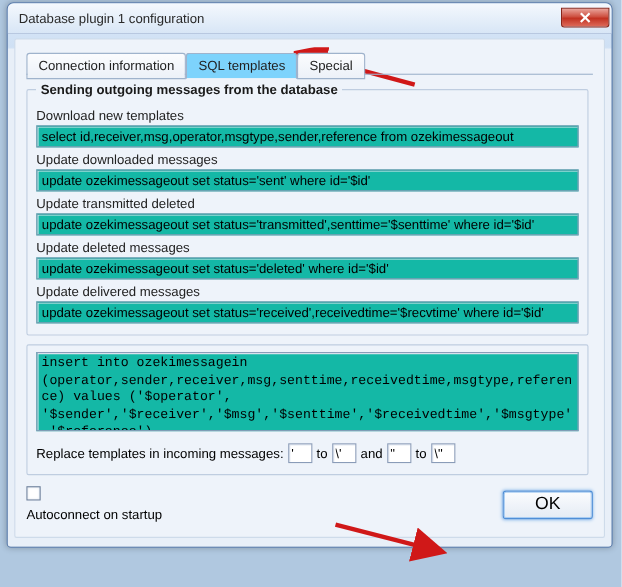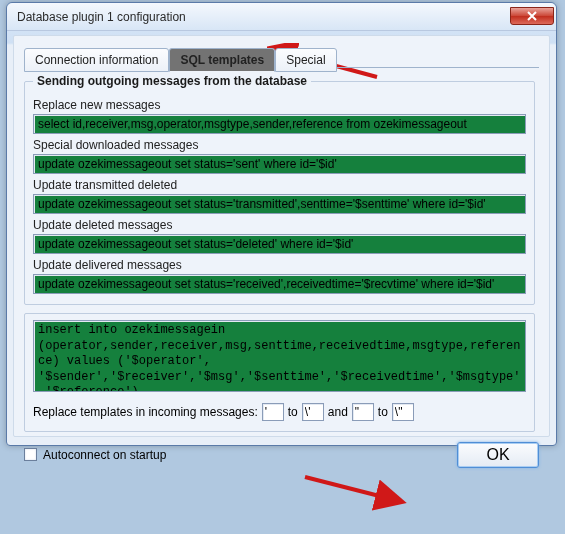--- a/index.html
+++ b/index.html
@@ -9,21 +9,21 @@
     font-size: 12px;
     background: #b0c8e0;
     width: 565px;
     height: 534px;
     overflow: hidden;
     position: relative;
   }
   .window {
     position: absolute;
     left: 6px; top: 2px;
-    width: 551px; height: 444px;
+    width: 551px; height: 496px;
     background: linear-gradient(#d9e8f8,#cfe0f4 40px,#e8eff8 42px,#e8eff8);
     border: 1px solid #5a7aa8;
     border-radius: 6px 6px 4px 4px;
     box-shadow: 0 0 6px rgba(0,0,0,.25);
   }
   .titlebar {
     height: 28px;
     background: linear-gradient(#f4f8fd,#d8e6f6);
     border-bottom: 1px solid #b8c8e0;
     border-radius: 6px 6px 0 0;
@@ -64,24 +64,24 @@
     background: linear-gradient(#fbfcfe,#ecf1f8);
     border: 1px solid #9fb3cc;
     border-bottom: 1px solid #9fb3cc;
     border-radius: 3px 3px 0 0;
     margin-right: 0px;
     position: relative;
     top: 4px;
     color: #222;
   }
   .tab.active {
-    background: #737373;
+    background: #7dd3fc;
     border-bottom: 1px solid #eef3fa;
     z-index: 3;
-    font-weight: bold;
+    font-weight: normal;
   }
   .tabstrip-line {
     border-top: 1px solid #9fb3cc;
     position: relative;
     z-index: 1;
   }
   fieldset.group {
     border: 1px solid #bfcde0;
     border-radius: 2px;
     padding: 6px 8px 10px 8px;
@@ -94,21 +94,21 @@
     font-weight: bold;
   }
   .field-block { margin-top: 4px; }
   .field-label { color: #222; margin-bottom: 2px; }
   input.txt, textarea.txt {
     width: 100%;
     font-family: inherit;
     font-size: 12px;
     padding: 2px 4px;
     border: 1px solid #8a9cb8;
-    background: #15803d;
+    background: #14b8a6;
     box-shadow: inset 1px 1px 0 #e3e9f2;
   }
   textarea.txt {
     font-family: "Courier New", monospace;
     font-size: 12px;
     height: 72px;
     resize: none;
     line-height: 1.3;
   }
   .replace-row {
@@ -125,21 +125,21 @@
     font-size: 12px;
     text-align: left;
     background:#fff;
     box-shadow: inset 1px 1px 0 #e3e9f2;
   }
   .bottom-row {
     margin-top: 10px;
     display: flex;
     align-items: center;
   }
-  .chkwrap { display:flex; align-items:flex-start; gap:6px; }
+  .chkwrap { display:flex; align-items:flex-start; gap:6px;flex-direction:column; }
   .chkbox {
     width: 13px; height: 13px;
     border: 1px solid #6b7f9c;
     background: #fff;
     box-shadow: inset 0 0 2px #cfd9e8;
   }
   .btns { margin-left: auto; display:flex; gap:10px; }
   button.win {
     min-width: 82px;
     padding: 3px 12px;
@@ -179,26 +179,26 @@
       <div class="tab">Connection information</div>
       <div class="tab active">SQL templates</div>
       <div class="tab">Special</div>
     </div>
     <div class="tabstrip-line"></div>
 
     <fieldset class="group">
       <legend>Sending outgoing messages from the database</legend>
 
       <div class="field-block">
-        <div class="field-label">Replace new messages</div>
+        <div class="field-label">Download new templates</div>
         <input class="txt" value="select id,receiver,msg,operator,msgtype,sender,reference from ozekimessageout" style="">
       </div>
 
       <div class="field-block">
-        <div class="field-label">Special downloaded messages</div>
+        <div class="field-label">Update downloaded messages</div>
         <input class="txt" value="update ozekimessageout set status='sent' where id='$id'" style="">
       </div>
 
       <div class="field-block">
         <div class="field-label">Update transmitted deleted</div>
         <input class="txt" value="update ozekimessageout set status='transmitted',senttime='$senttime' where id='$id'" style="">
       </div>
 
       <div class="field-block">
         <div class="field-label">Update deleted messages</div>

